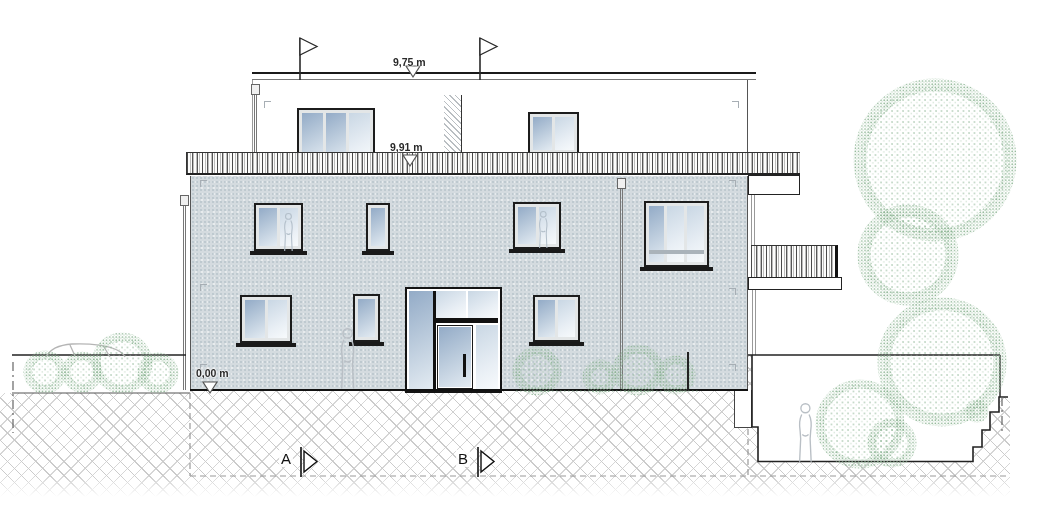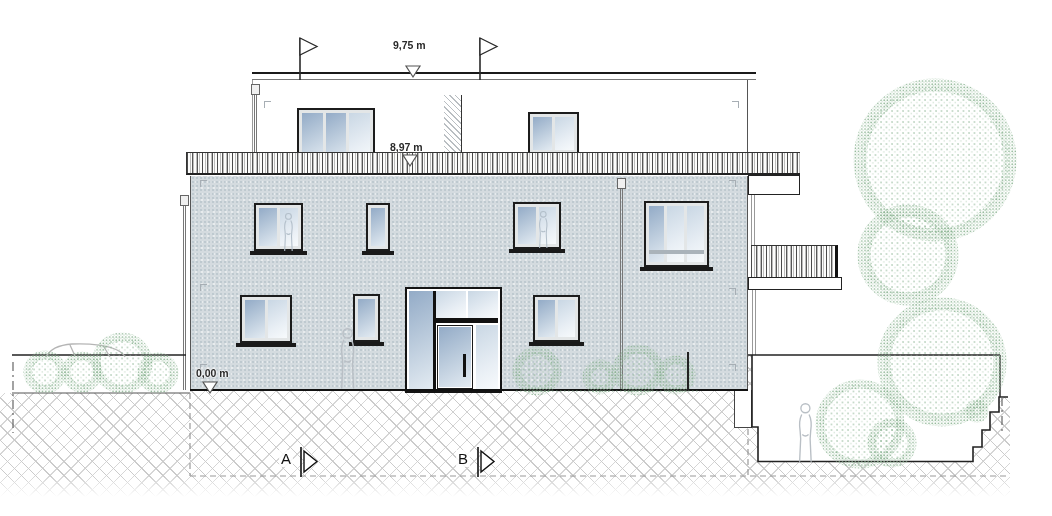--- a/index.html
+++ b/index.html
@@ -226,22 +226,22 @@
         <div class="pane glass-b"></div>
       </div>
     <div class="tbar"></div>
     <div class="leaf">
       <div class="g glass-a"></div>
       <div class="handle"></div>
     </div>
     <div class="side-r glass-b"></div>
   </div>
 
-  <div class="lbl" style="left:393px;top:39px;">9,75 m</div>
-  <div class="lbl" style="left:390px;top:141px;">8,97 m</div>
+  <div class="lbl" style="left:393px;top:56px;">9,75 m</div>
+  <div class="lbl" style="left:390px;top:141px;">9,91 m</div>
   <div class="lbl" style="left:196px;top:367px;">0,00 m</div>
   <div class="sec" style="left:279px;top:450px;">A</div>
   <div class="sec" style="left:456px;top:450px;">B</div>
 
   <svg class="overlay" width="1052" height="516" viewBox="0 0 1052 516">
     <defs>
       <pattern id="stip" width="5.5" height="5.5" patternUnits="userSpaceOnUse">
         <circle cx="1" cy="1" r="0.75" class="veg-dot"></circle>
         <circle cx="3.8" cy="3.5" r="0.6" class="veg-dot2"></circle>
       </pattern>

